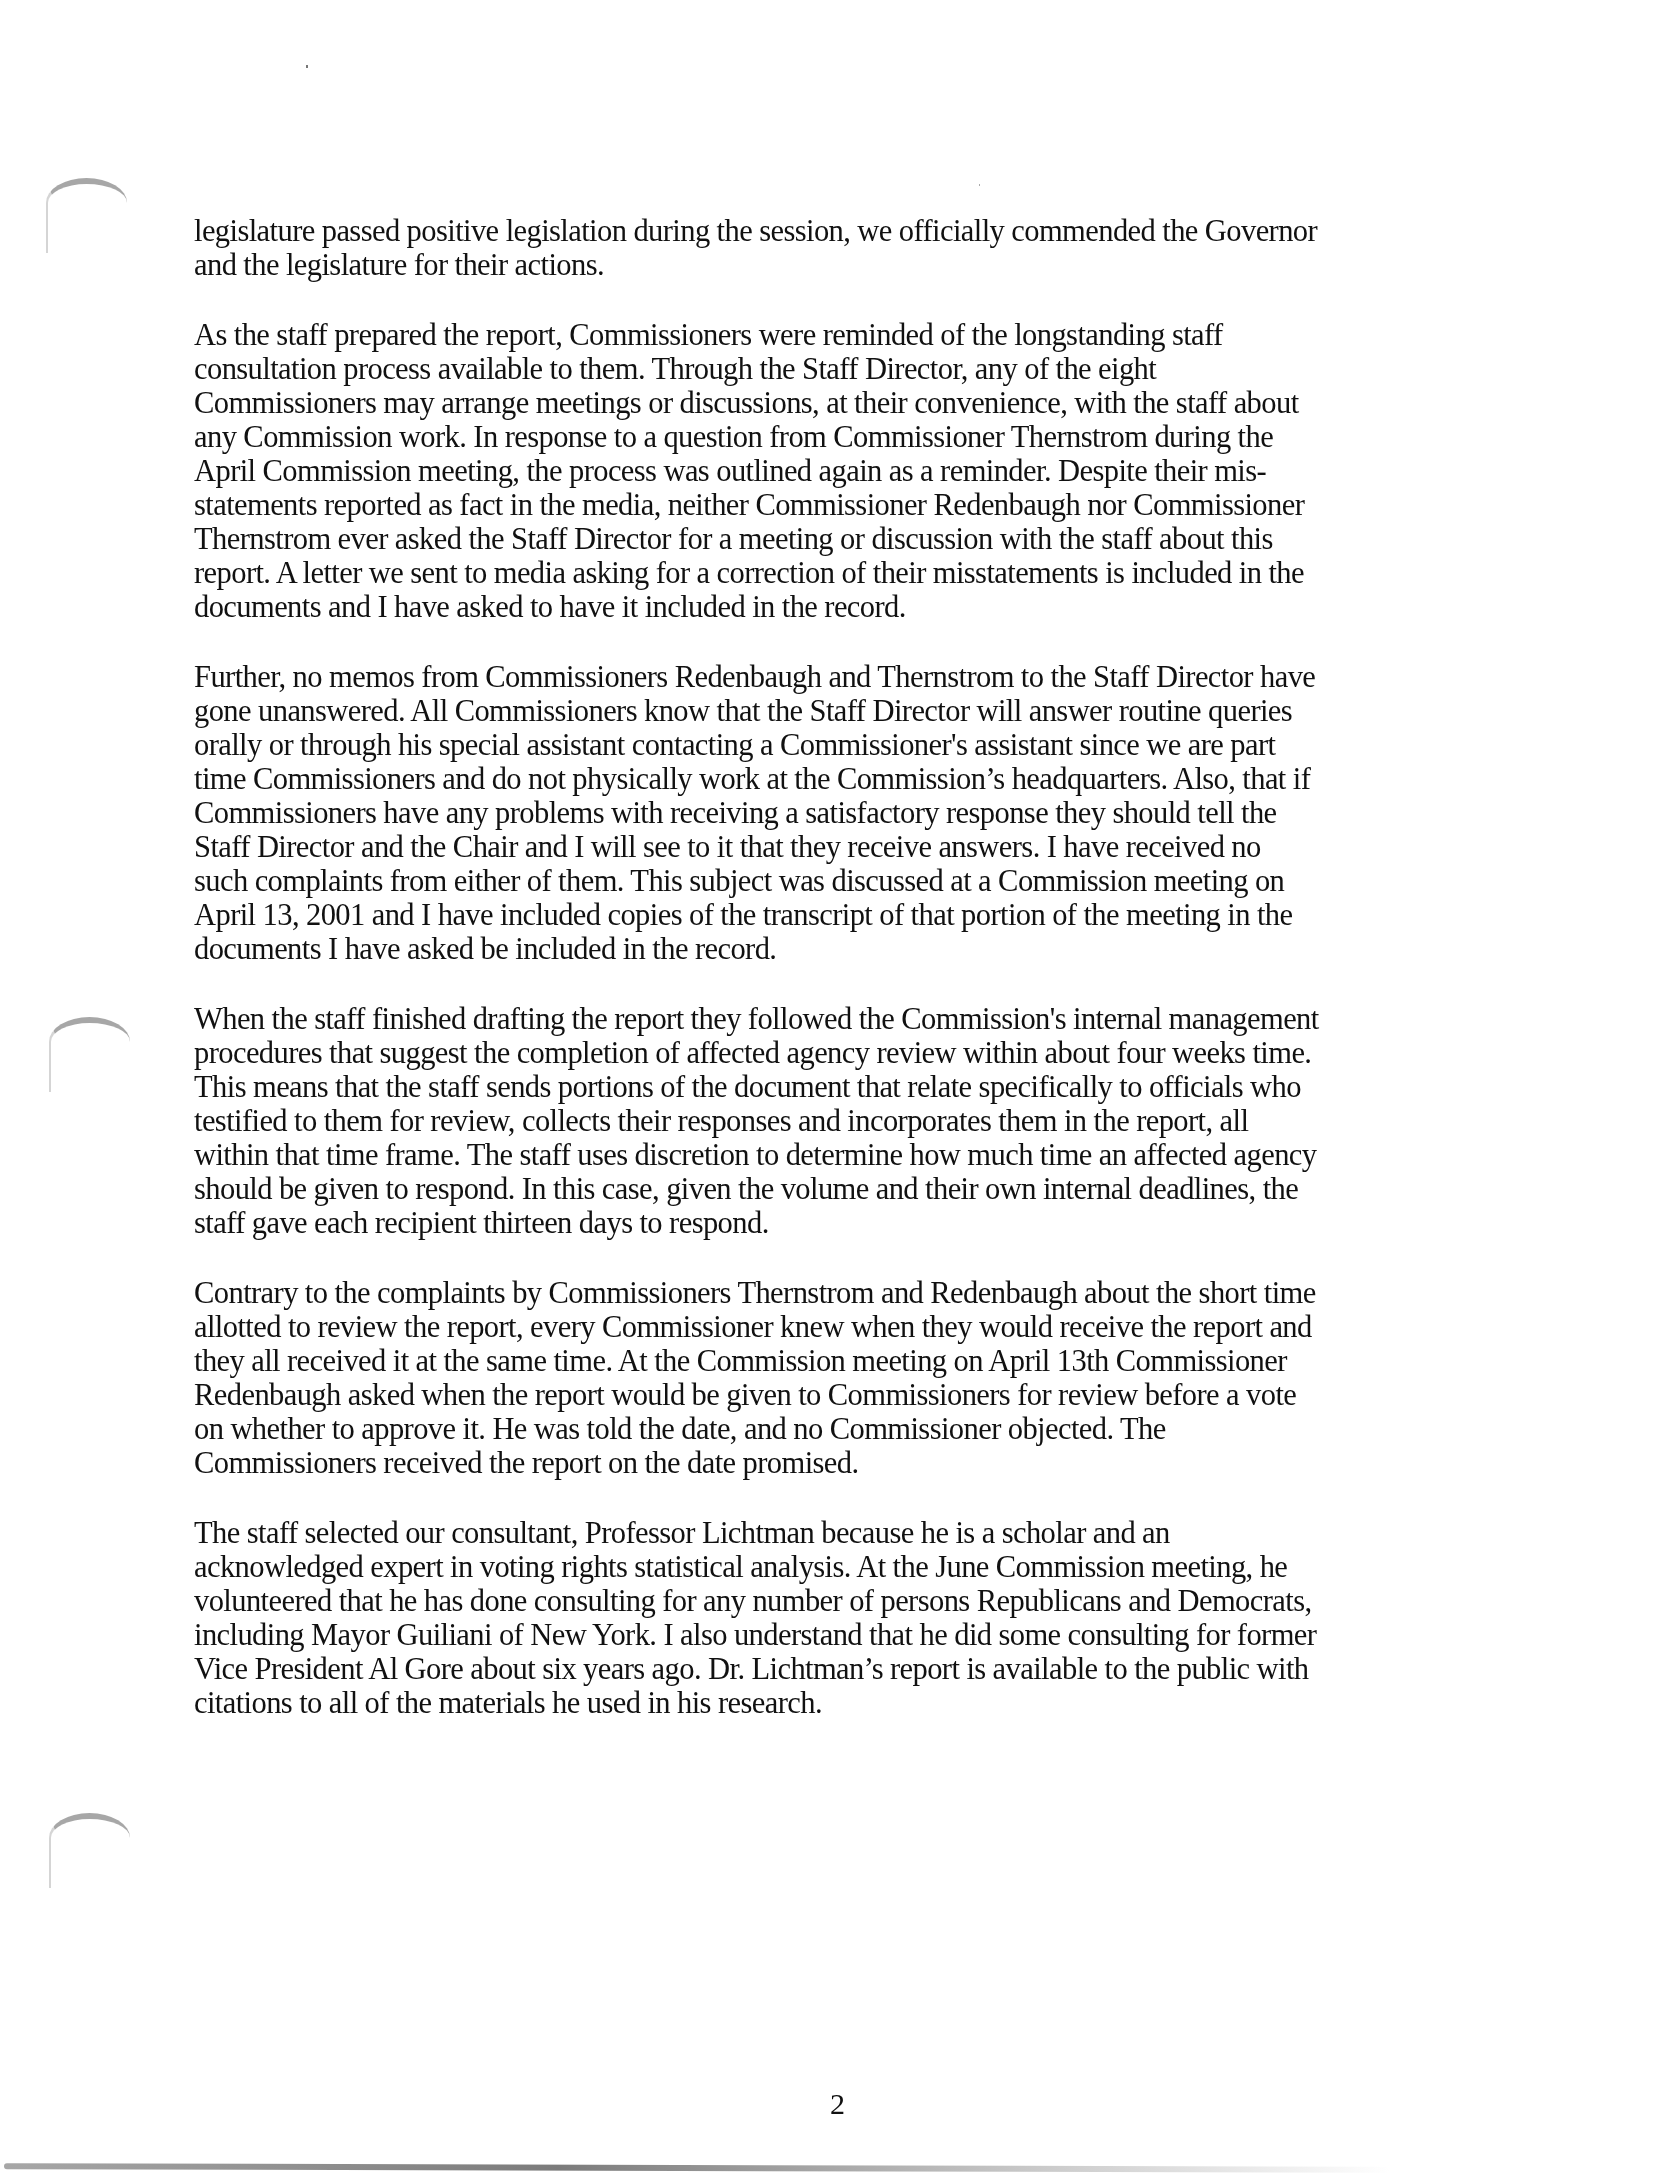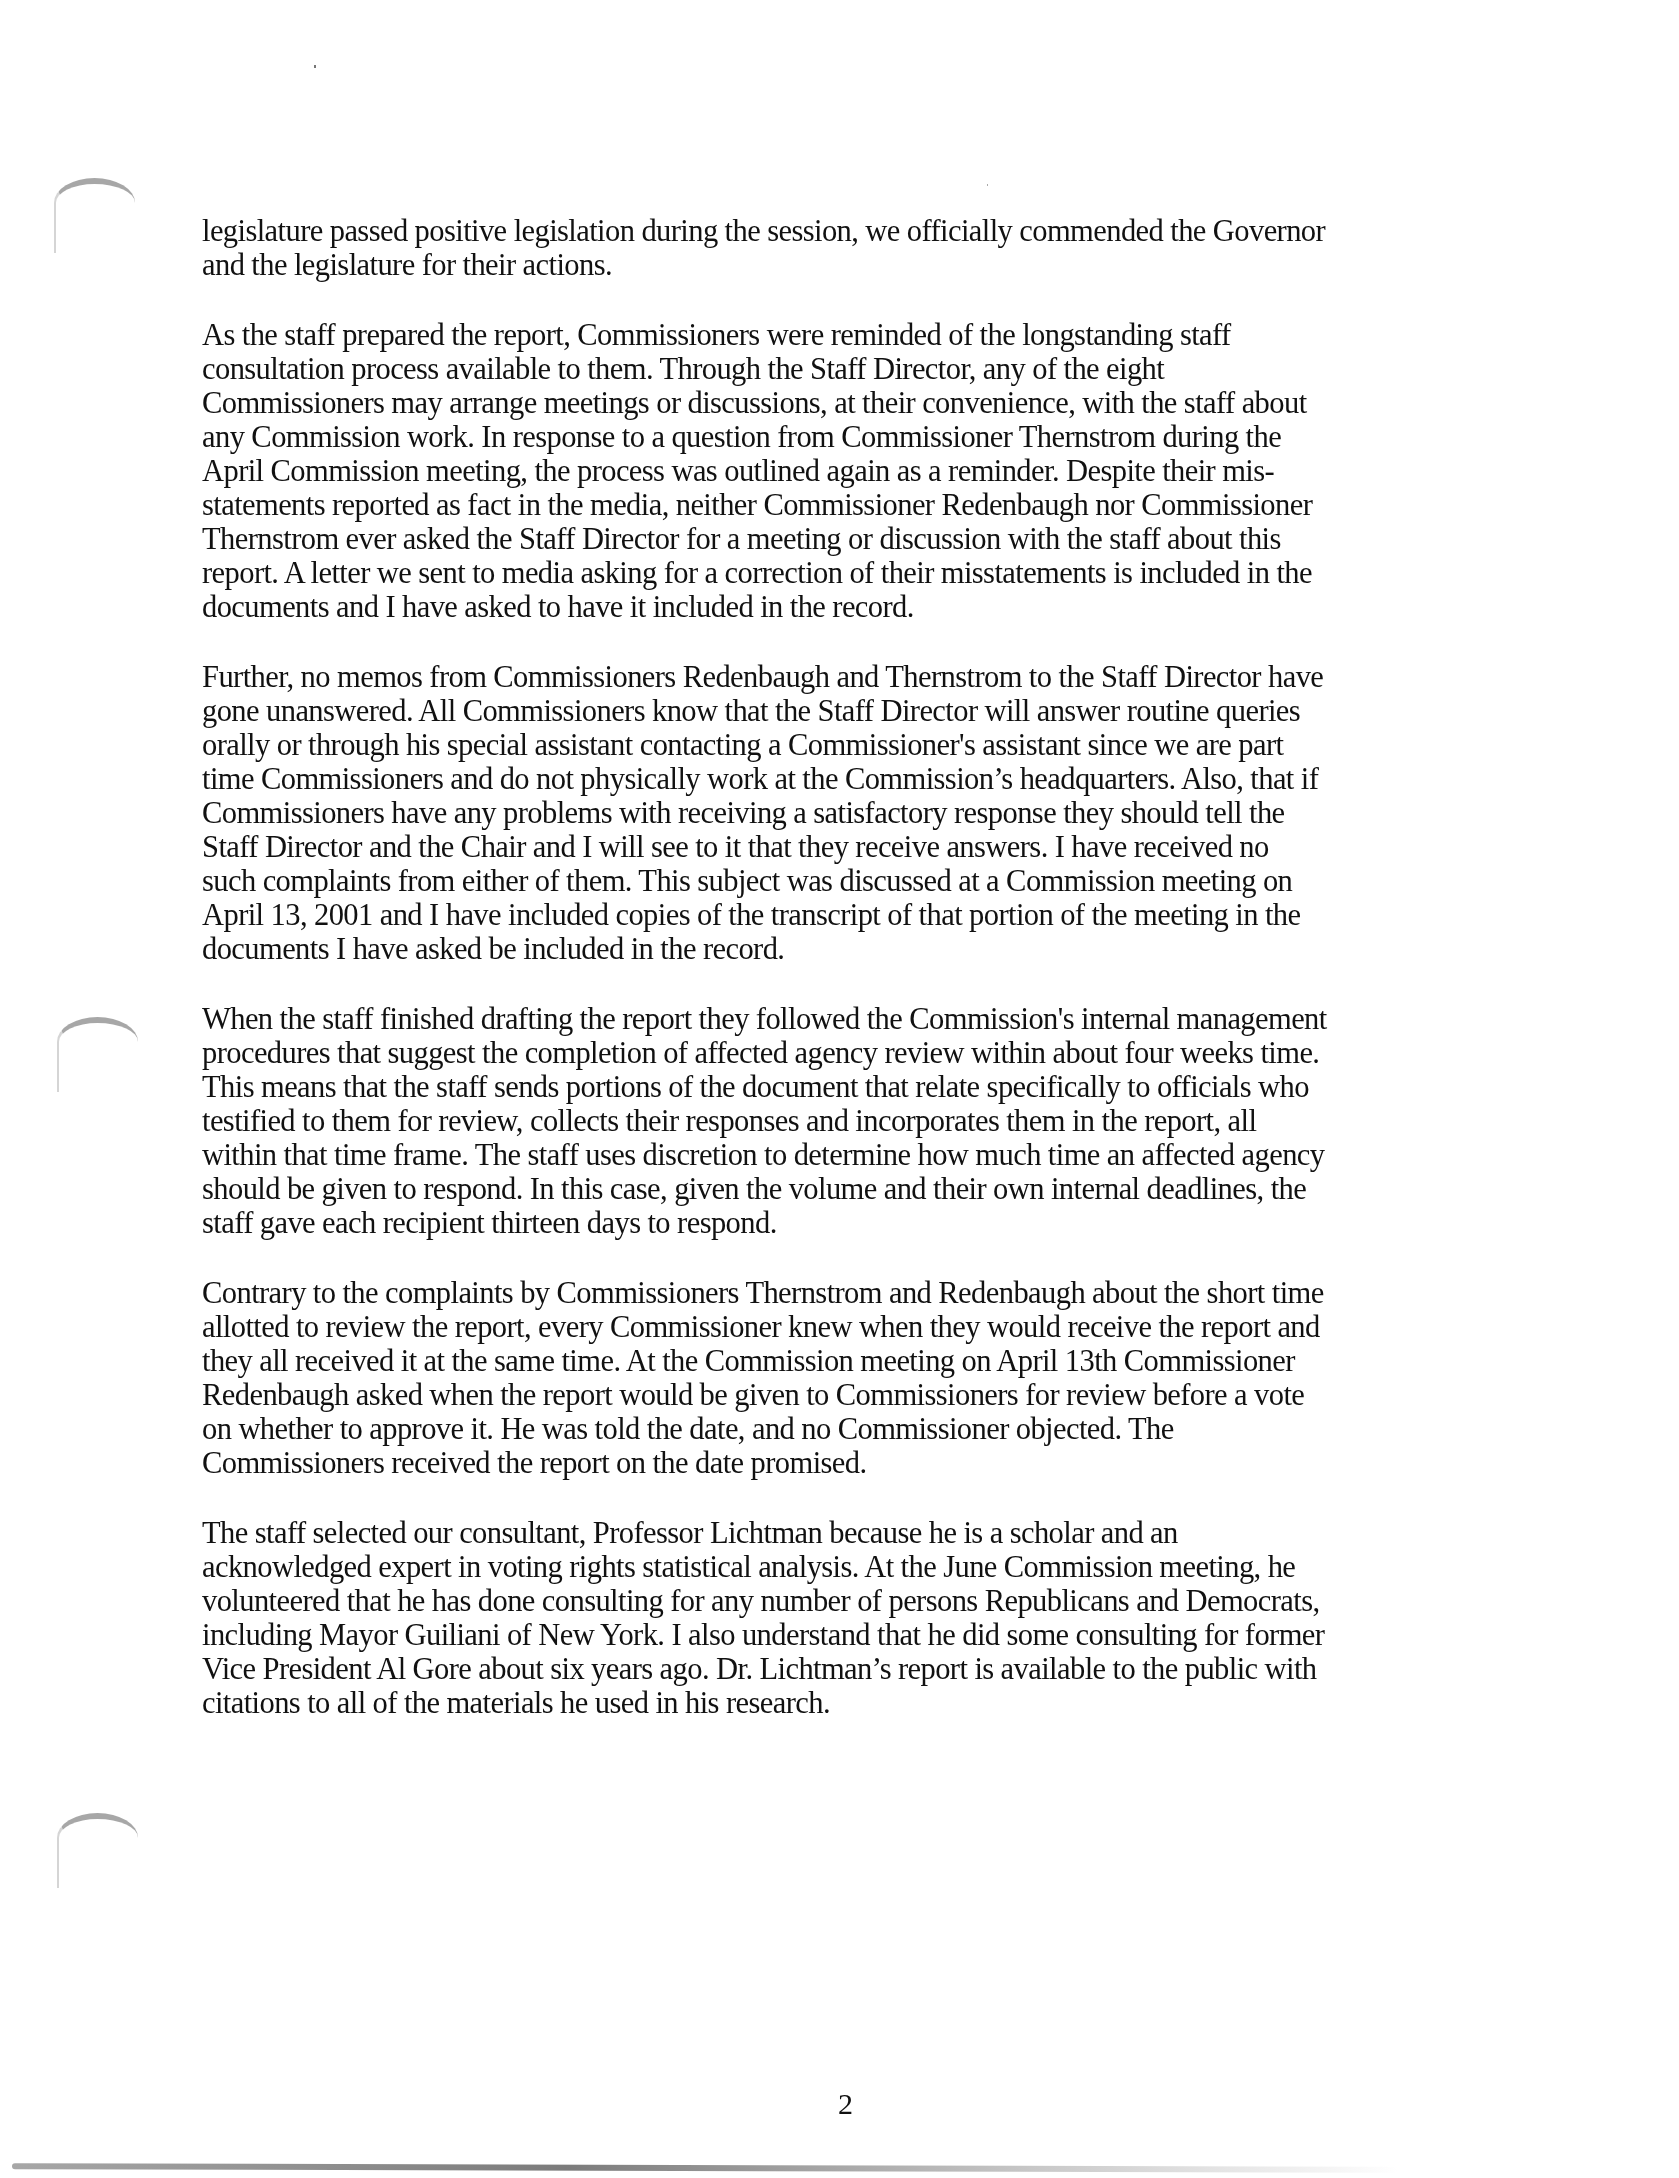--- a/index.html
+++ b/index.html
@@ -10,21 +10,21 @@
     body {
       width: 1679px;
       height: 2178px;
       position: relative;
       overflow: hidden;
       font-family: "Liberation Serif", "DejaVu Serif", serif;
       color: #111111;
     }
     .page {
       position: absolute;
-      left: 12px; top: 0;
+      left: 4px; top: 0;
       width: 1531px;
       height: 2178px;
     }
     .text-block {
       position: absolute;
       left: 190px;
       top: 214px;
       width: 1307px;
     }
     .para {

